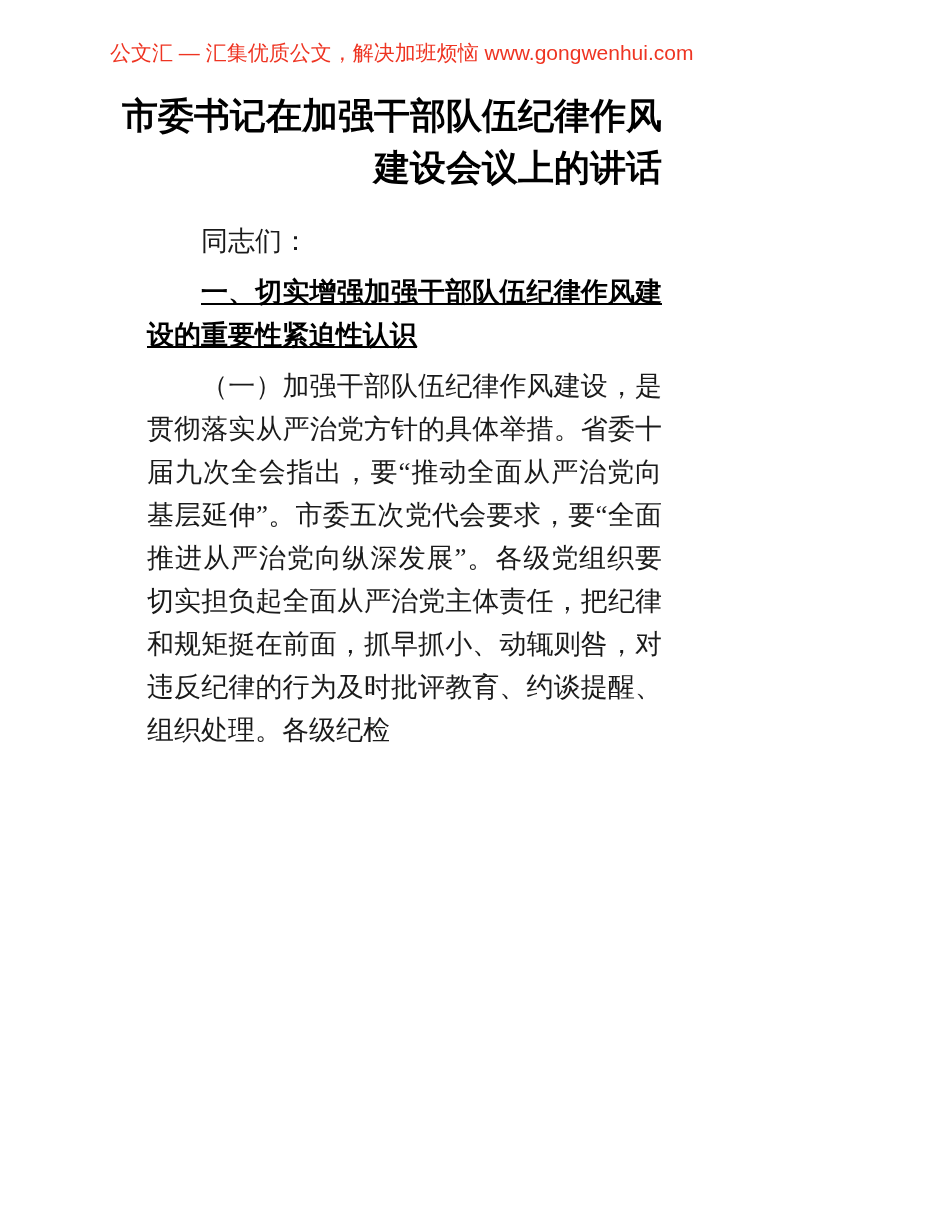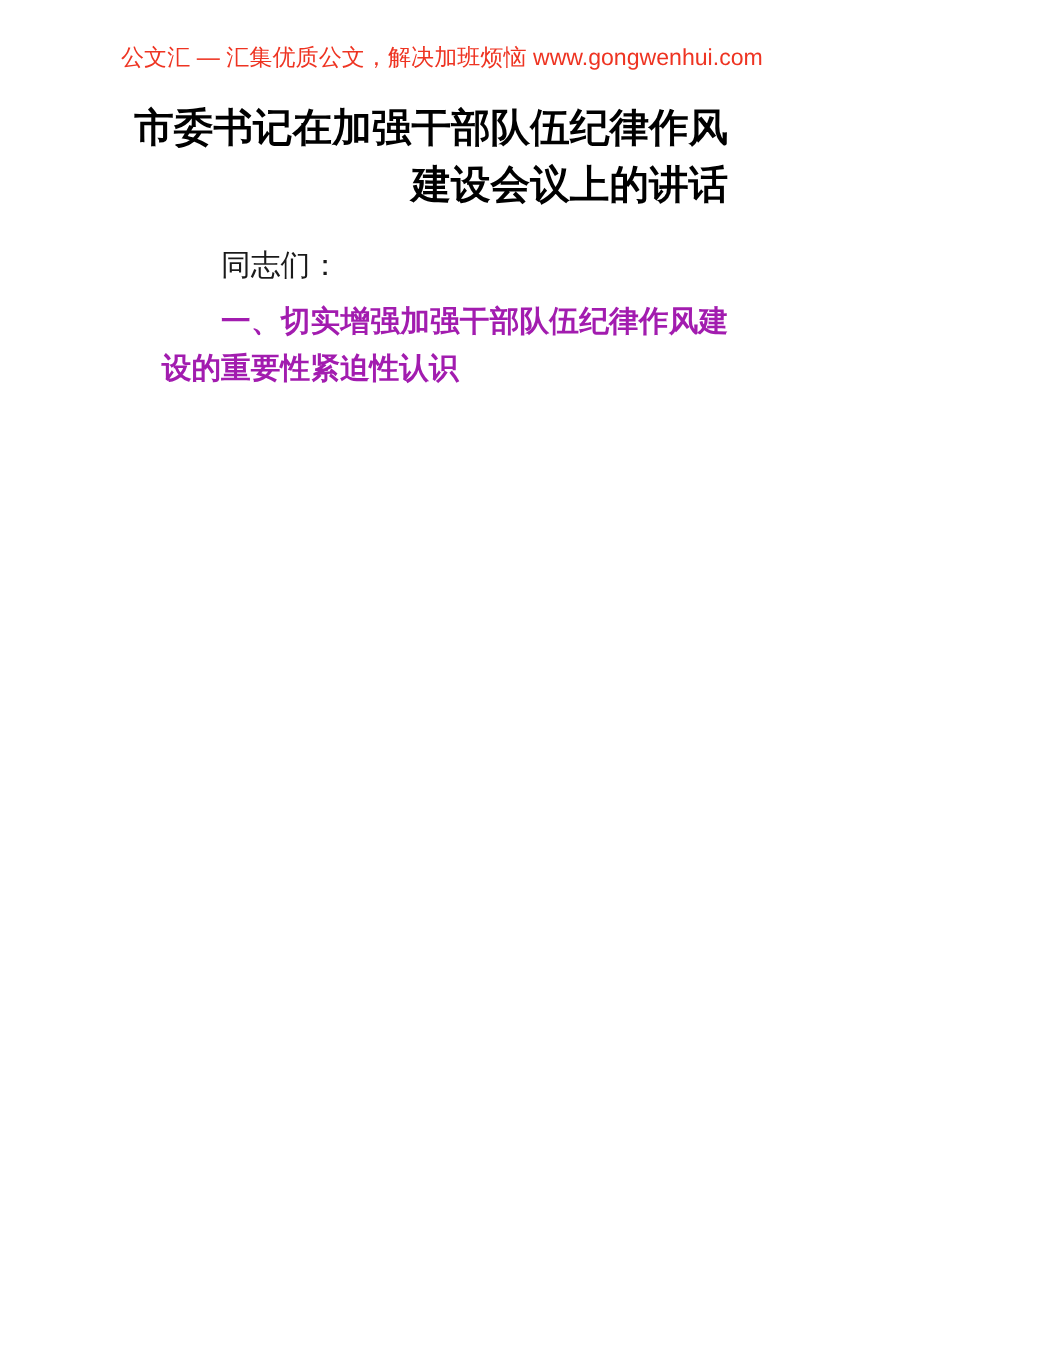--- a/index.html
+++ b/index.html
@@ -40,35 +40,37 @@
     line-height: 43px;
     text-align: justify;
     text-indent: 2em;
     color: #1a1a1a;
     word-break: break-all;
     margin-left: 37px;
   }
   .para + .para { margin-top: 8px; }
   .para.heading {
     font-weight: bold;
-    color: #a21caf;
+    color: #000000;
+    text-decoration: underline;
   }
 </style>
 </head>
 <body>
 
 <div class="page">
 
   <div class="watermark">公文汇 — 汇集优质公文，解决加班烦恼 www.gongwenhui.com</div>
 
   <h1 class="title">市委书记在加强干部队伍纪律作风建设会议上的讲话</h1>
 
   <div class="body-text">
 
     <p class="para">同志们：</p>
 
 
     <p class="para heading">一、切实增强加强干部队伍纪律作风建设的重要性紧迫性认识</p>
 
+    <p class="para">（一）加强干部队伍纪律作风建设，是贯彻落实从严治党方针的具体举措。省委十届九次全会指出，要“推动全面从严治党向基层延伸”。市委五次党代会要求，要“全面推进从严治党向纵深发展”。各级党组织要切实担负起全面从严治党主体责任，把纪律和规矩挺在前面，抓早抓小、动辄则咎，对违反纪律的行为及时批评教育、约谈提醒、组织处理。各级纪检</p>
 
   </div>
 
 </div>
 
 </body></html>

